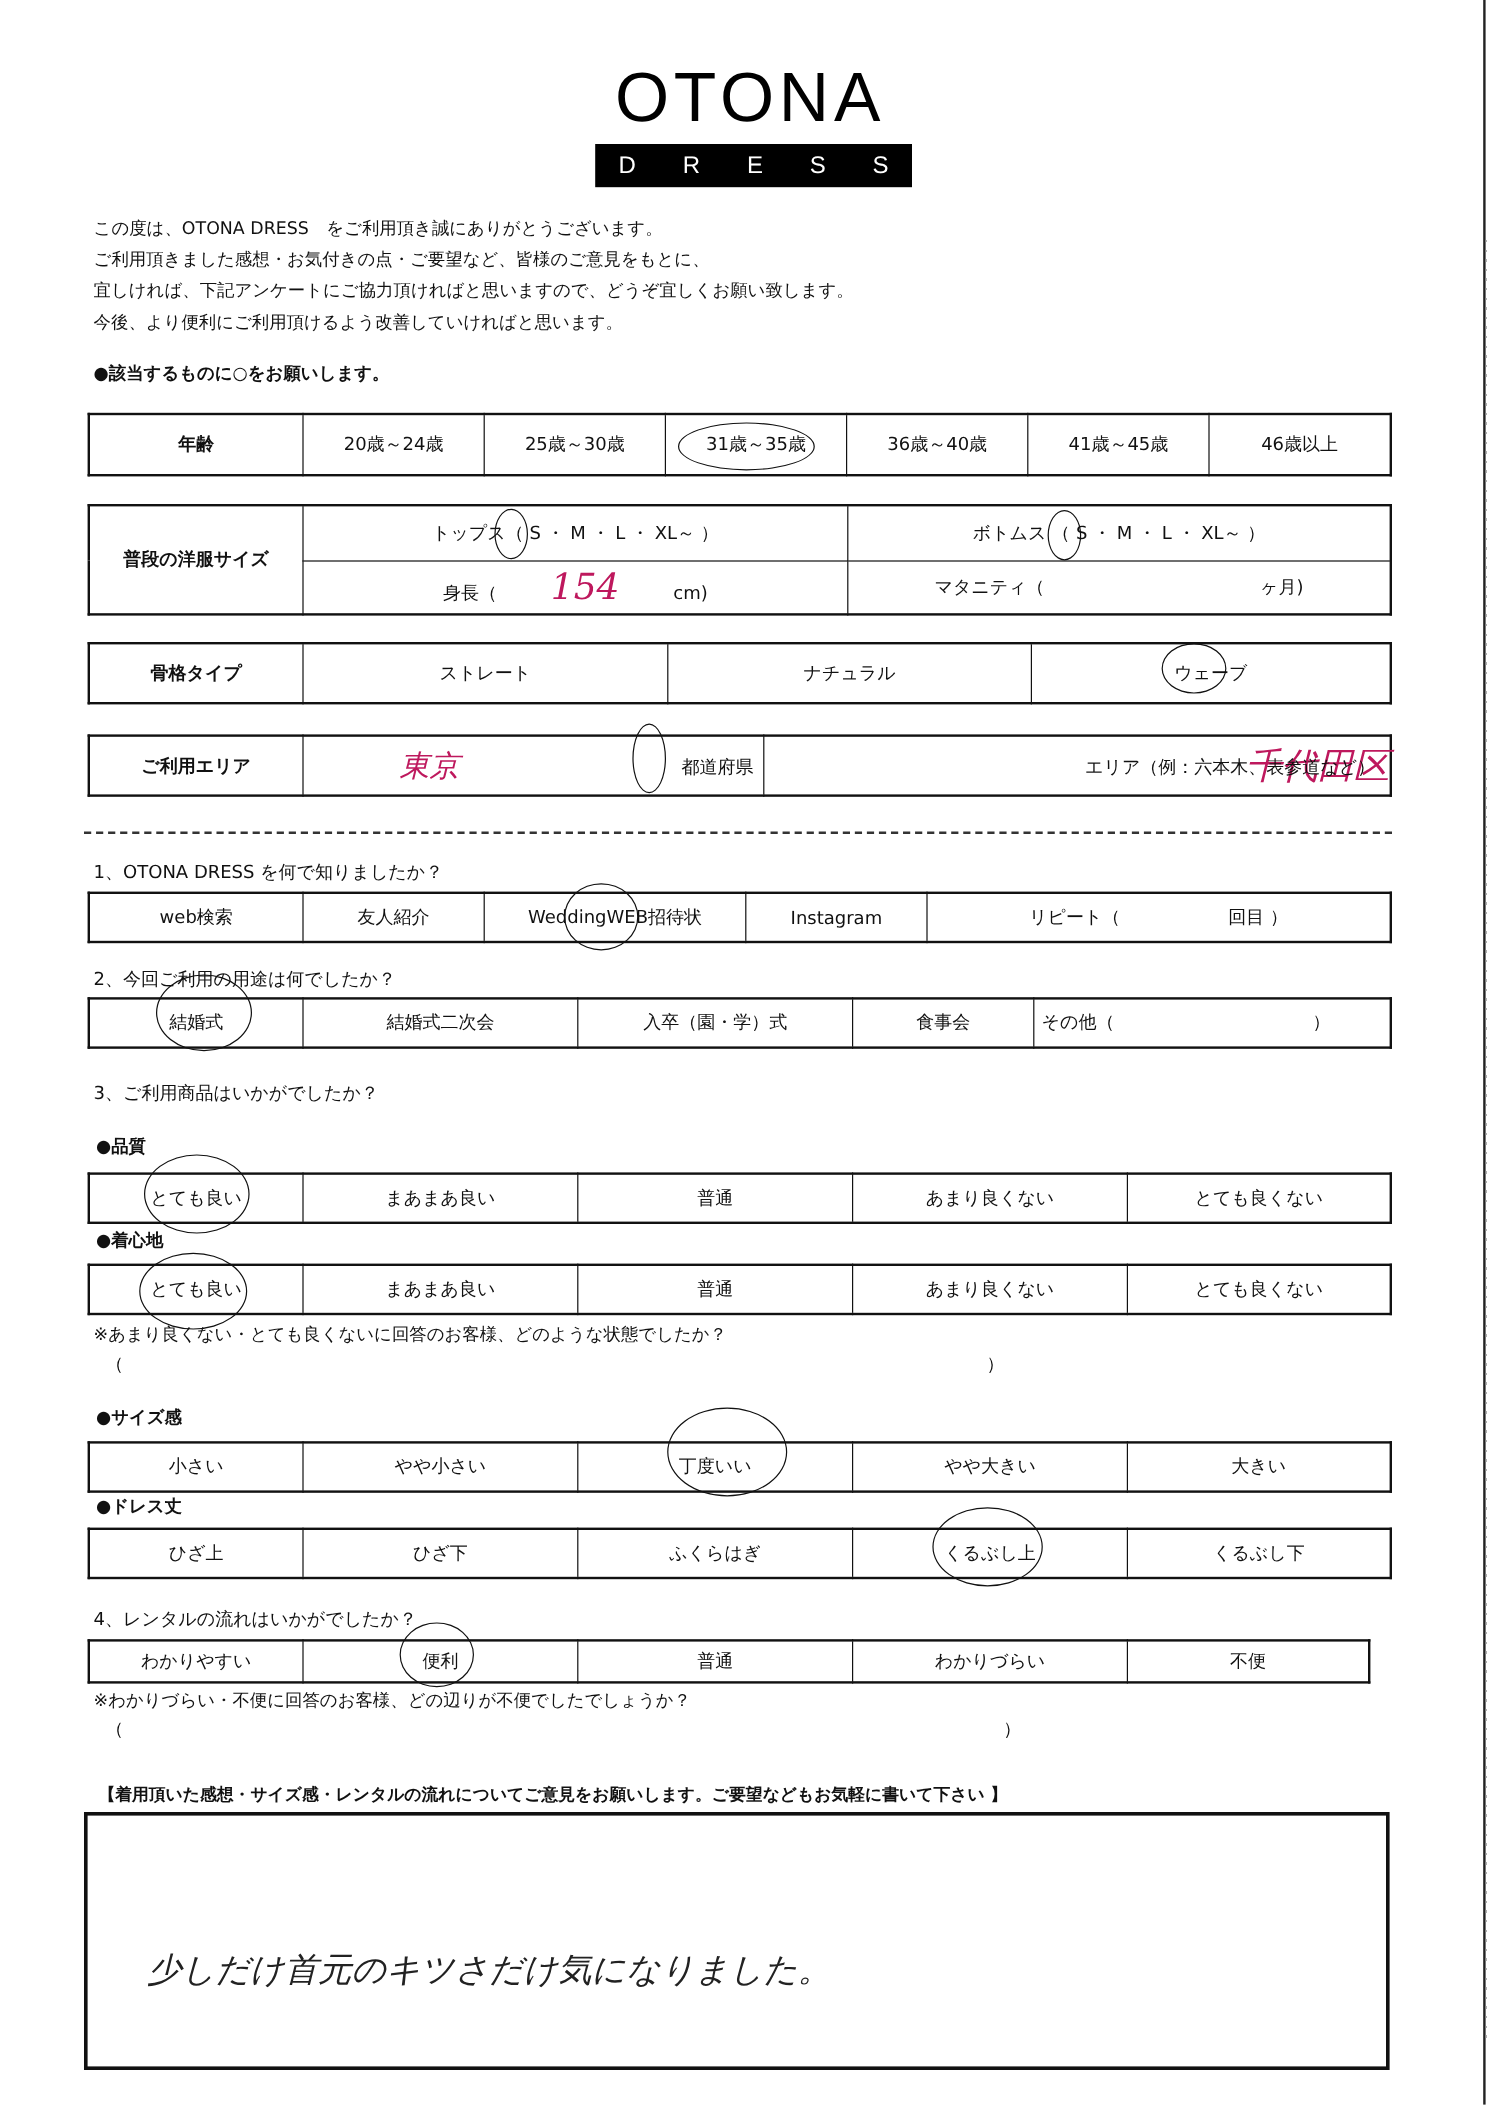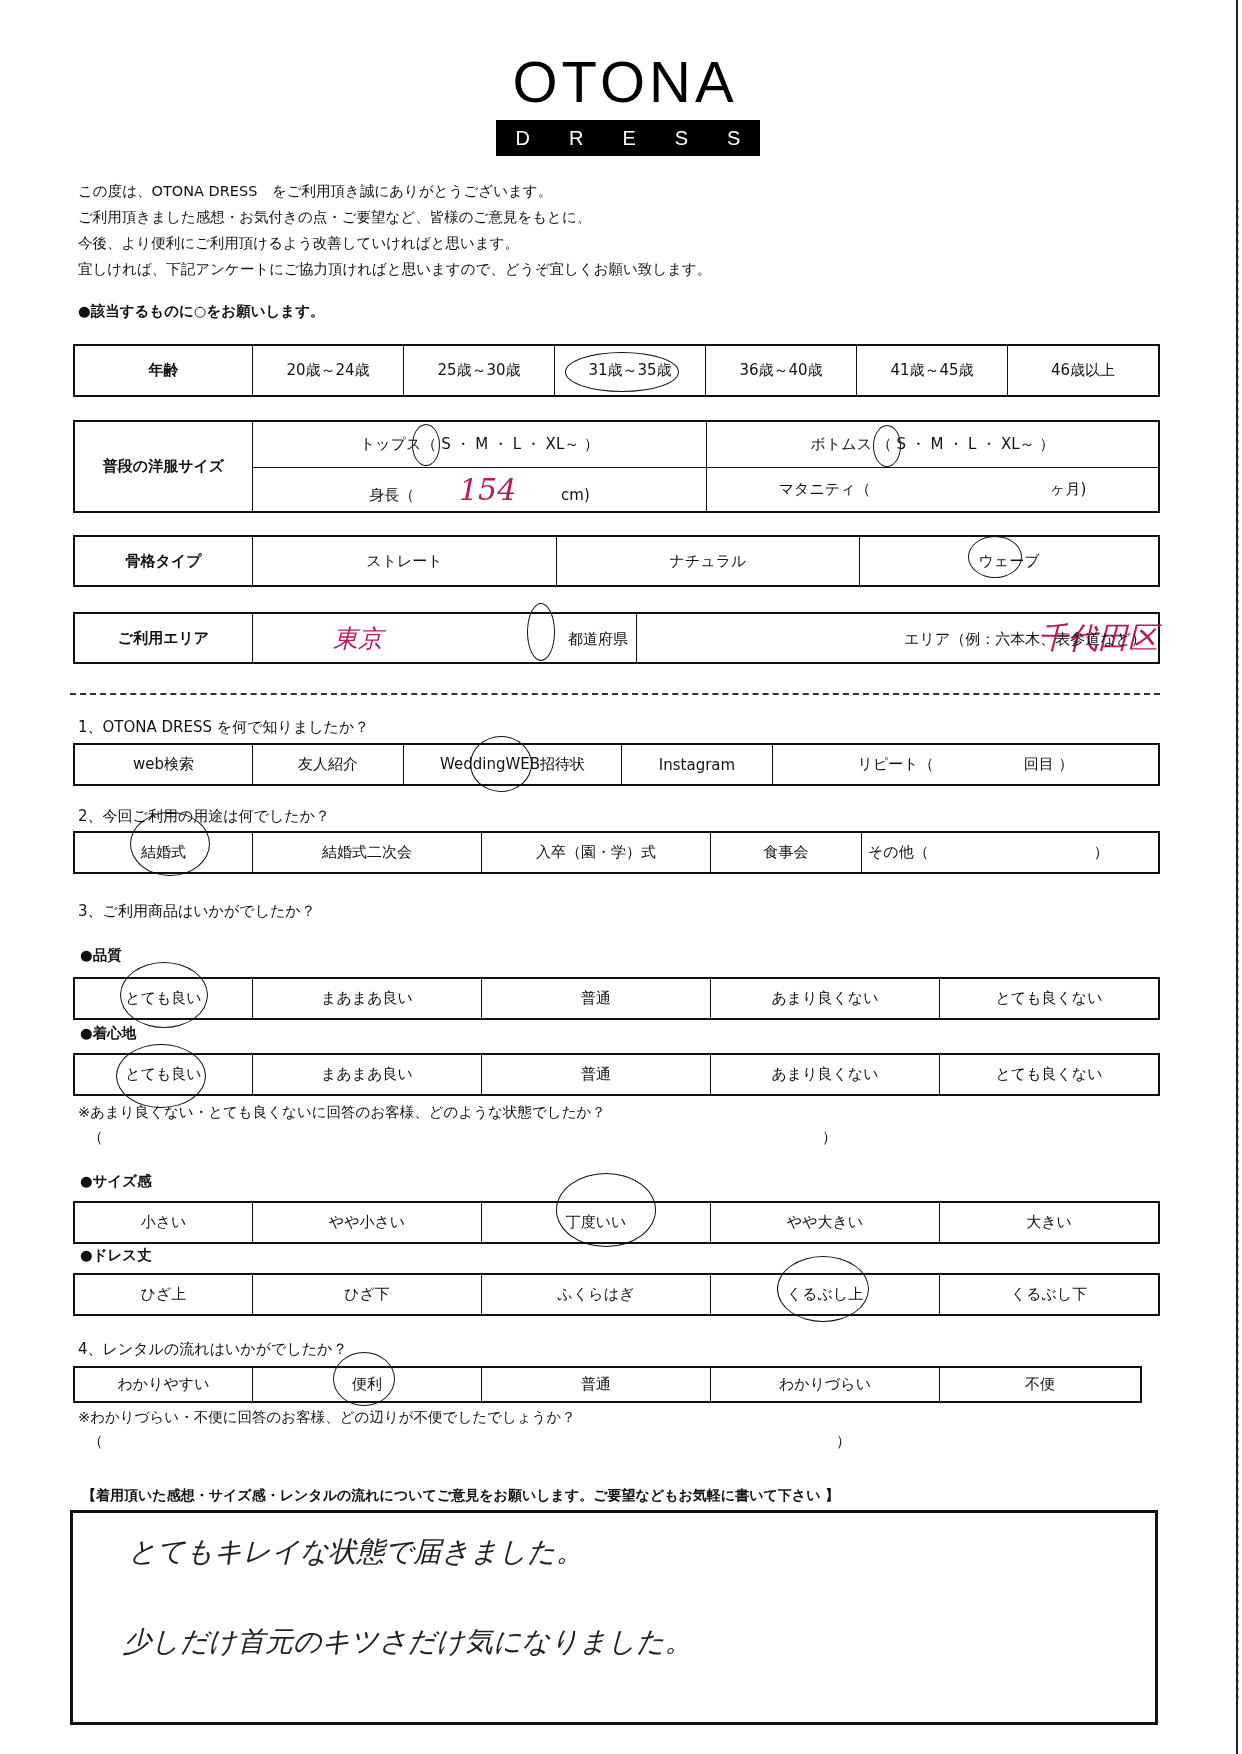--- a/index.html
+++ b/index.html
@@ -54,22 +54,22 @@
   <span>D</span>
   <span>R</span>
   <span>E</span>
   <span>S</span>
   <span>S</span>
 </div>
 
 <div class="intro">
   <div>この度は、OTONA DRESS　をご利用頂き誠にありがとうございます。</div>
   <div>ご利用頂きました感想・お気付きの点・ご要望など、皆様のご意見をもとに、</div>
+  <div>宜しければ、下記アンケートにご協力頂ければと思いますので、どうぞ宜しくお願い致します。</div>
   <div>今後、より便利にご利用頂けるよう改善していければと思います。</div>
-  <div>宜しければ、下記アンケートにご協力頂ければと思いますので、どうぞ宜しくお願い致します。</div>
 </div>
 
 <div class="instr">●該当するものに○をお願いします。</div>
 
 <table class="grid" style="left:73px; top:344px; width:1087px; height:53px;">
   <tbody>
       <tr>
     <td class="hdr" style="width:177px;">年齢</td>
     <td style="width:150px;">20歳～24歳</td>
     <td style="width:150px;">25歳～30歳</td>
@@ -247,15 +247,14 @@
 </tbody>
   </table>
 <div class="circle" style="left:333px; top:1352px; width:60px; height:52px;"></div>
 
 <div class="note" style="top:1408px;">※わかりづらい・不便に回答のお客様、どの辺りが不便でしたでしょうか？</div>
 <div class="paren" style="left:88px; top:1432px;">（</div>
 <div class="paren" style="left:836px; top:1432px;">）</div>
 
 <div class="sub" style="left:82px; top:1487px; font-size:14px;">【着用頂いた感想・サイズ感・レンタルの流れについてご意見をお願いします。ご要望などもお気軽に書いて下さい 】</div>
 <div class="comment-box">
-  <div class="comment-line" style="top:20px; left:55px;">とてもキレイな状態で届きました。</div>
   <div class="comment-line" style="top:110px; left:50px;">少しだけ首元のキツさだけ気になりました。</div>
 </div>
 
 </body></html>

